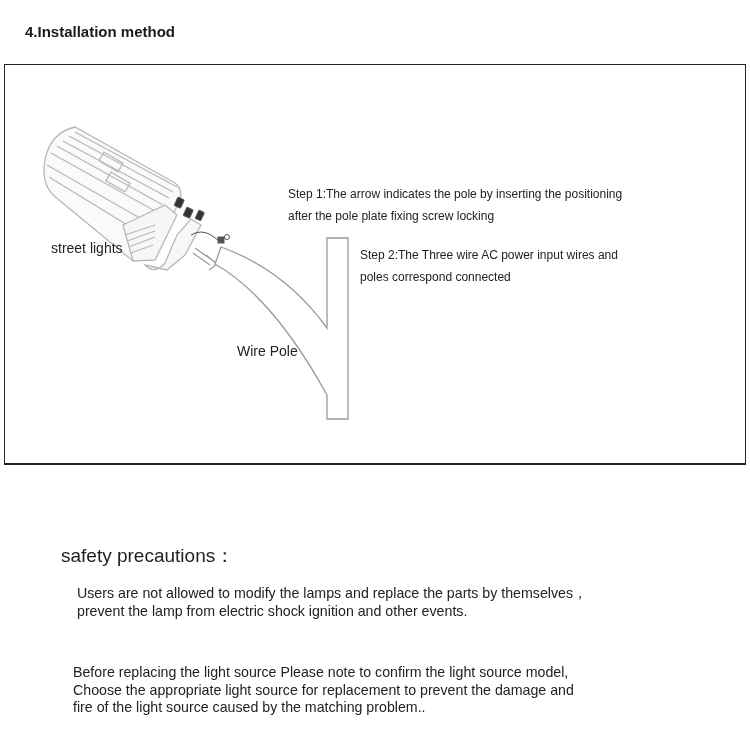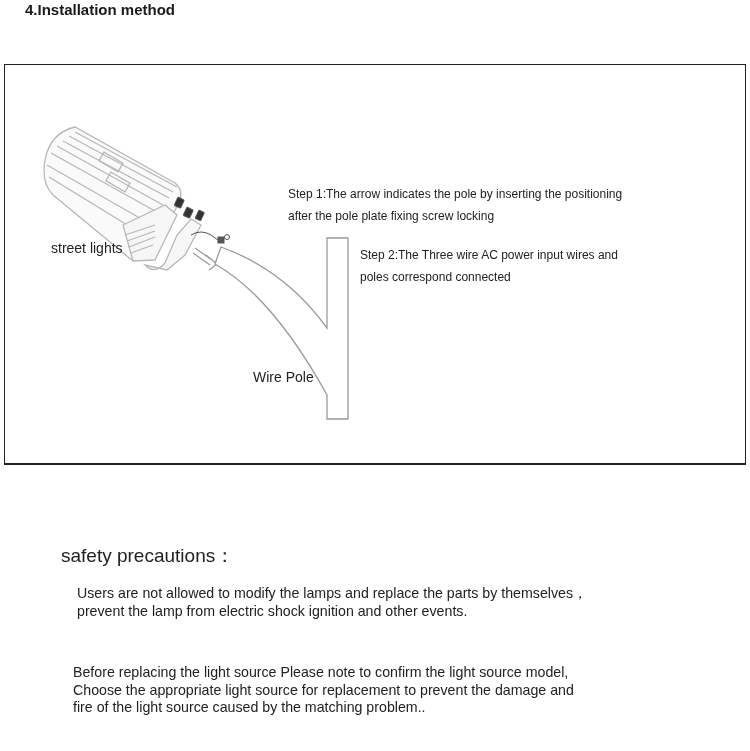--- a/index.html
+++ b/index.html
@@ -1,21 +1,21 @@
 <!DOCTYPE html>
 <html><head>
   <meta charset="utf-8">
   <style>
     html, body { margin: 0; padding: 0; background: #ffffff; }
     body {
       width: 750px; height: 751px; position: relative; overflow: hidden;
       font-family: "Liberation Sans", sans-serif; color: #1a1a1a;
     }
     .heading {
-      position: absolute; left: 25px; top: 1px;
+      position: absolute; left: 25px; top: 23px;
       font-size: 15px; font-weight: bold; color: #1a1a1a;
     }
     .figure-box {
       position: absolute; left: 4px; top: 64px; width: 742px; height: 401px;
       border: 1.5px solid #222; border-bottom-width: 2px; box-sizing: border-box;
       background: #fff;
     }
     .figure-box svg { position: absolute; left: 0; top: 0; }
     .lbl { position: absolute; font-size: 14px; color: #222; white-space: nowrap; }
     .step { position: absolute; font-size: 12px; color: #222; line-height: 22px; white-space: nowrap; }
@@ -61,21 +61,21 @@
     <g fill="none" stroke="#999" stroke-width="1.2">
       <path d="M190 183 L207 195 M188 188 L205 200 M201 190 L212 199 L204 205"></path>
     </g>
 
     <g fill="none" stroke="#9a9a9a" stroke-width="1.3">
       <path d="M216 182 L210 199 Q268 232 322 330 L322 354 L343 354 L343 173 L322 173 L322 263 Q280 205 216 182 Z" fill="#fff"></path>
     </g>
   </svg>
 
   <div class="lbl" style="left:46px; top:175px;text-align:center;">street lights</div>
-  <div class="lbl" style="left:232px; top:304px;margin-left:16px;">Wire Pole</div>
+  <div class="lbl" style="left:232px; top:278px;">Wire Pole</div>
 
   <div class="step" style="left:283px; top:118px; width:458px;">
     <div>Step 1:The arrow indicates the pole by inserting the positioning</div>
     <div>after the pole plate fixing screw locking</div>
   </div>
   <div class="step" style="left:355px; top:179px; width:386px;">
     <div>Step 2:The Three wire AC power input wires and</div>
     <div>poles correspond connected</div>
   </div>
 </div>

